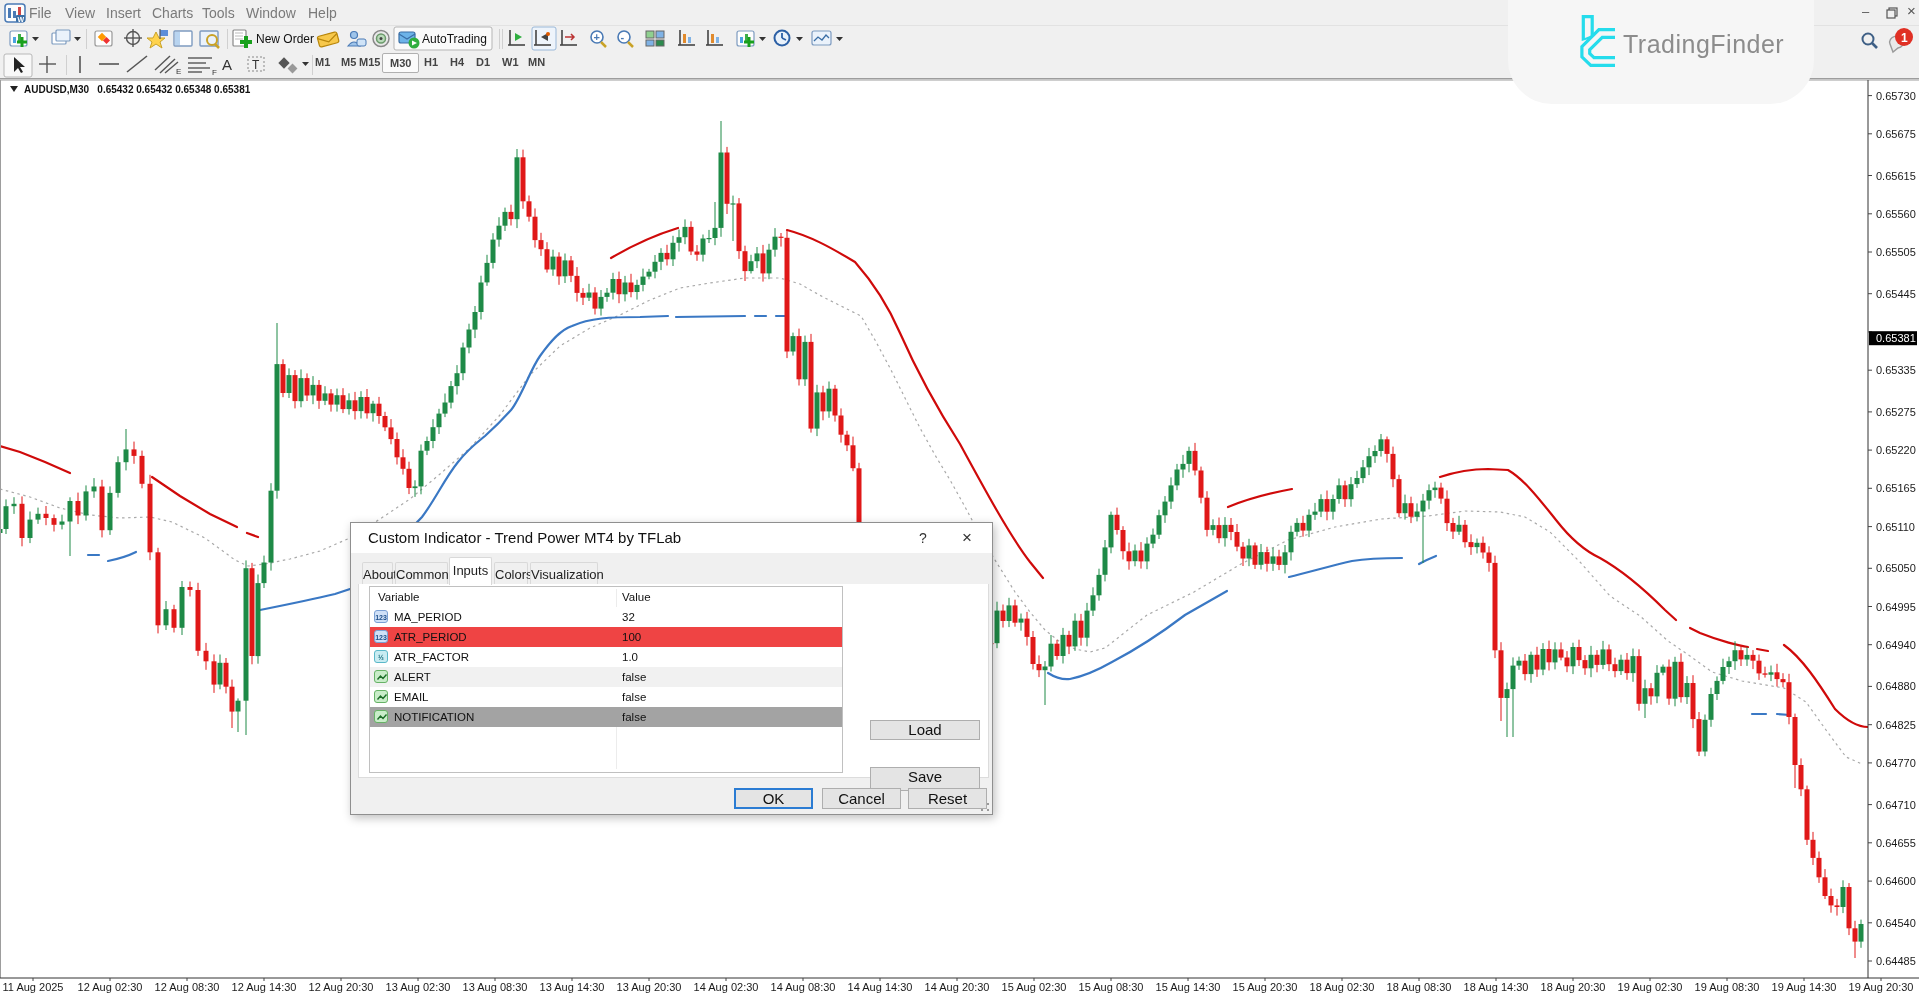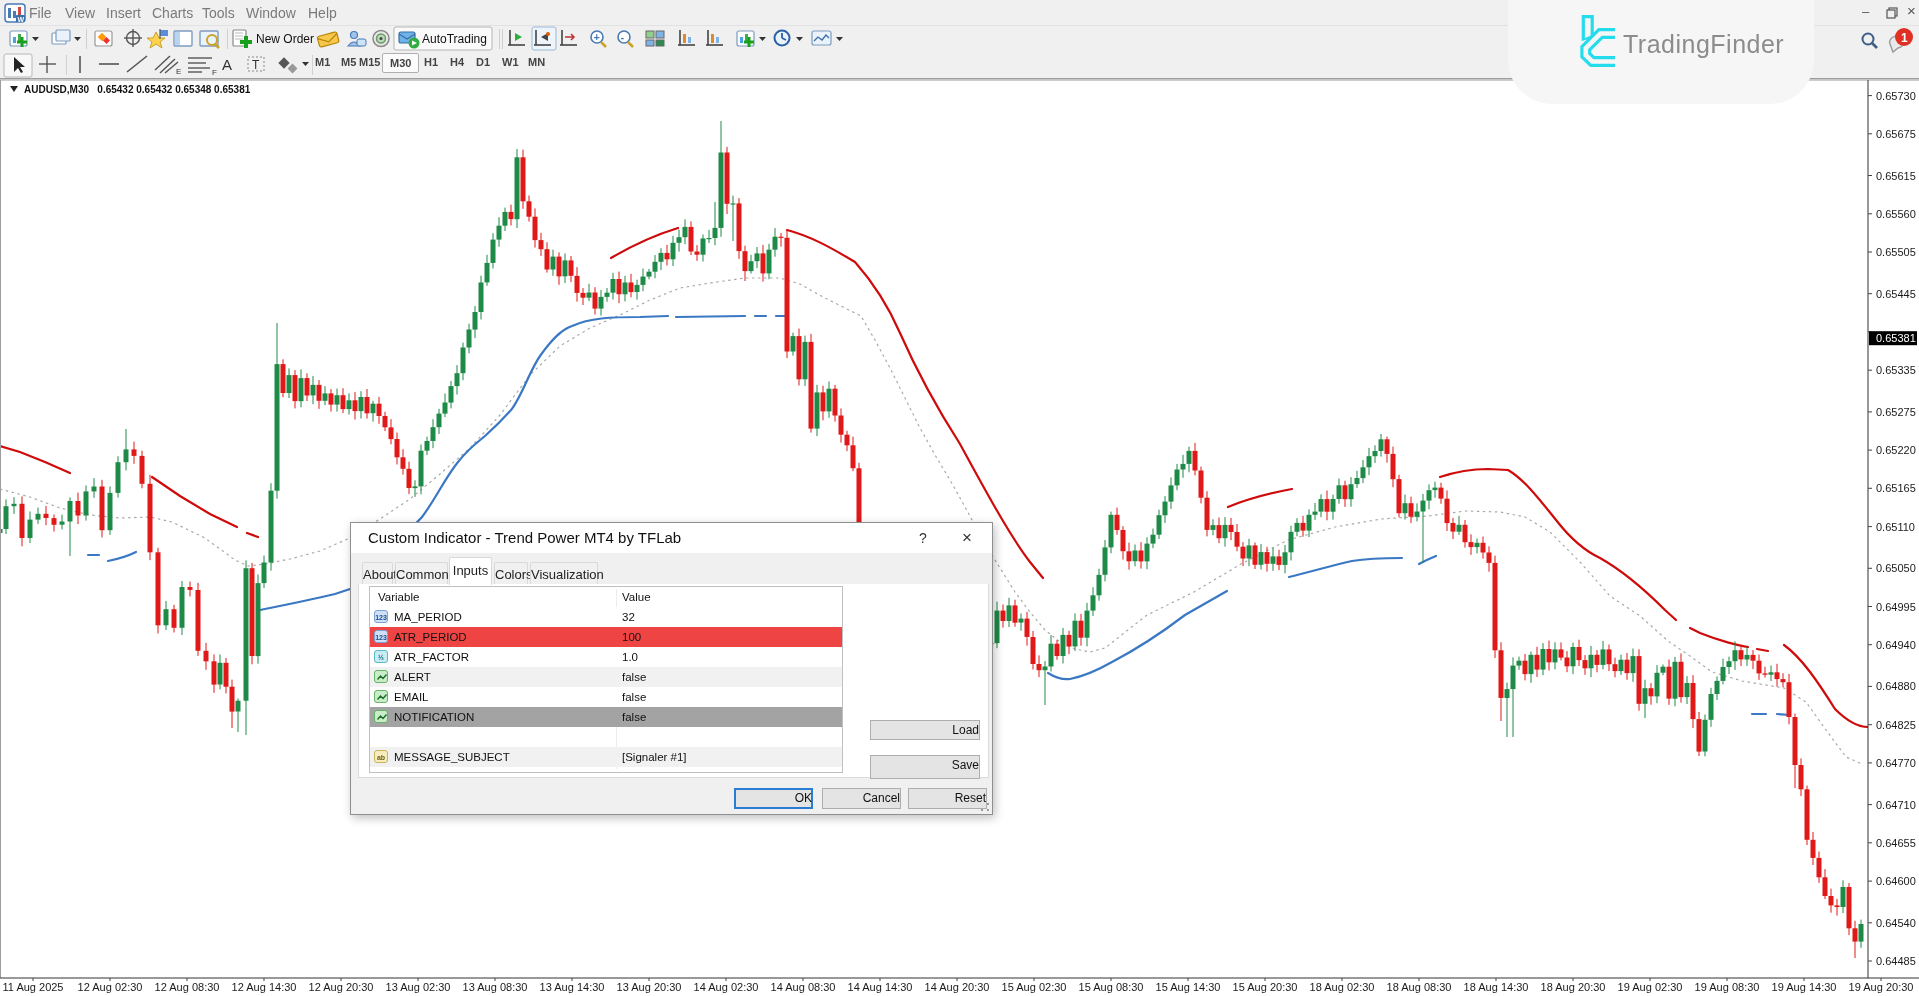--- a/index.html
+++ b/index.html
@@ -15,21 +15,21 @@
 .dlg .q{position:absolute;top:0;width:30px;height:30px;text-align:center;line-height:30px;color:#333;font-size:14px}
 .tab{position:absolute;top:39px;height:23px;font-size:13px;color:#222;line-height:23px;text-align:center;border:1px solid #d9d9d9;border-bottom:none;background:#f0f0f0;border-radius:2px 2px 0 0}
 .tabsel{top:34px;height:28px;line-height:26px;background:#fff;z-index:3}
 .tabline{position:absolute;left:7px;top:61px;width:629px;height:1px;background:#d9d9d9}
 .dpage{position:absolute;left:7px;top:61px;width:631px;height:194px;background:#fff;border:1px solid #dcdcdc;border-top:none}
 .dtable{position:absolute;left:18px;top:63px;width:474px;height:187px;background:#fff;border:1px solid #c0c0c0;font-size:11.5px;color:#111}
 .throw{position:absolute;left:0;width:100%;height:20px;line-height:20px}
 .thname{position:absolute;left:24px;top:0}
 .thval{position:absolute;left:252px;top:0}
 .ticon{position:absolute;left:4px;top:3px;width:14px;height:13px;border-radius:3px;font-size:7px;font-weight:bold;text-align:center;line-height:13px}
-.btn{position:absolute;background:#e4e4e4;border:1px solid #aeaeae;font-size:12px;color:#111;text-align:right}
+.btn{position:absolute;background:#e4e4e4;border:1px solid #aeaeae;font-size:15px;color:#111;text-align:center}
 .grip{position:absolute;right:2px;bottom:2px;width:10px;height:10px;background:
  radial-gradient(circle at 2px 8px,#9a9a9a 1.2px,transparent 1.4px),
  radial-gradient(circle at 8px 8px,#9a9a9a 1.2px,transparent 1.4px),
  radial-gradient(circle at 8px 2px,#9a9a9a 1.2px,transparent 1.4px)}
 .wc{position:absolute;top:4px;font-size:13px;color:#555}
 </style></head><body>
 <svg width="1919" height="996" viewBox="0 0 1919 996" style="position:absolute;left:0;top:0">
 <rect x="0" y="80" width="1919" height="916" fill="#ffffff"></rect>
 <g clip-path="url(#chartclip)">
 <polyline points="0,489 30,497 60,508 90,515 120,518 150,517 172,522 205,538 235,560 248,566 265,564 290,559 320,551 350,538 380,519 410,499 440,474 470,448 500,415 530,375 560,346 590,328 620,315 650,300 680,288 710,283 745,278 780,278 800,284 823,297 845,308 861,316 875,340 890,368 905,398 920,428 935,455 950,480 964,505 980,535 995,560 1015,592 1030,612 1045,630 1060,642 1075,649 1090,652 1105,648 1147,615 1194,592 1241,564 1288,540 1335,527 1381,519 1428,516 1465,511 1500,512 1525,517 1550,532 1580,562 1610,596 1640,616 1668,641 1690,656 1712,672 1742,681 1784,688 1806,702 1826,730 1846,757 1862,764" fill="none" stroke="#a9a9a9" stroke-width="1.2" stroke-dasharray="2.5,3.5"></polyline>
@@ -1022,24 +1022,19 @@
       </div>
       <div class="throw" style="top:120px;background:#a3a3a3">
 <span class="ticon" style="background:#c9edc9;border:1px solid #66b266;color:#1d6e2a">
           <svg width="14" height="13" style="position:absolute;left:0;top:0">
             <polyline points="2.5,8.5 5.5,5 8,7.5 11.5,3.5" fill="none" stroke="#1d6e2a" stroke-width="1.4"></polyline>
           </svg>
         </span>
 <span class="thname">NOTIFICATION</span>
         <span class="thval">false</span>
       </div>
-      <div class="throw" style="top:160px;background:#f1f1f1">
-<span class="ticon" style="background:#f5ecc0;border:1px solid #c9b457;color:#6e6214">ab</span>
-<span class="thname">MESSAGE_SUBJECT</span>
-        <span class="thval">[Signaler #1]</span>
-      </div>
 </div>
 <div class="btn" style="left:519px;top:197px;width:110px;height:20px;line-height:18px">Load</div>
-<div class="btn" style="left:519px;top:232px;width:110px;height:24px;line-height:18px">Save</div>
+<div class="btn" style="left:519px;top:244px;width:110px;height:24px;line-height:18px">Save</div>
 <div class="btn" style="left:383px;top:265px;width:79px;height:21px;line-height:19px;border:1px solid #2b7cd3;box-shadow:inset 0 0 0 1px #2b7cd3">OK</div>
 <div class="btn" style="left:471px;top:265px;width:79px;height:21px;line-height:19px">Cancel</div>
 <div class="btn" style="left:557px;top:265px;width:79px;height:21px;line-height:19px">Reset</div>
 <div class="grip"></div>
 </div>
 </body></html>

